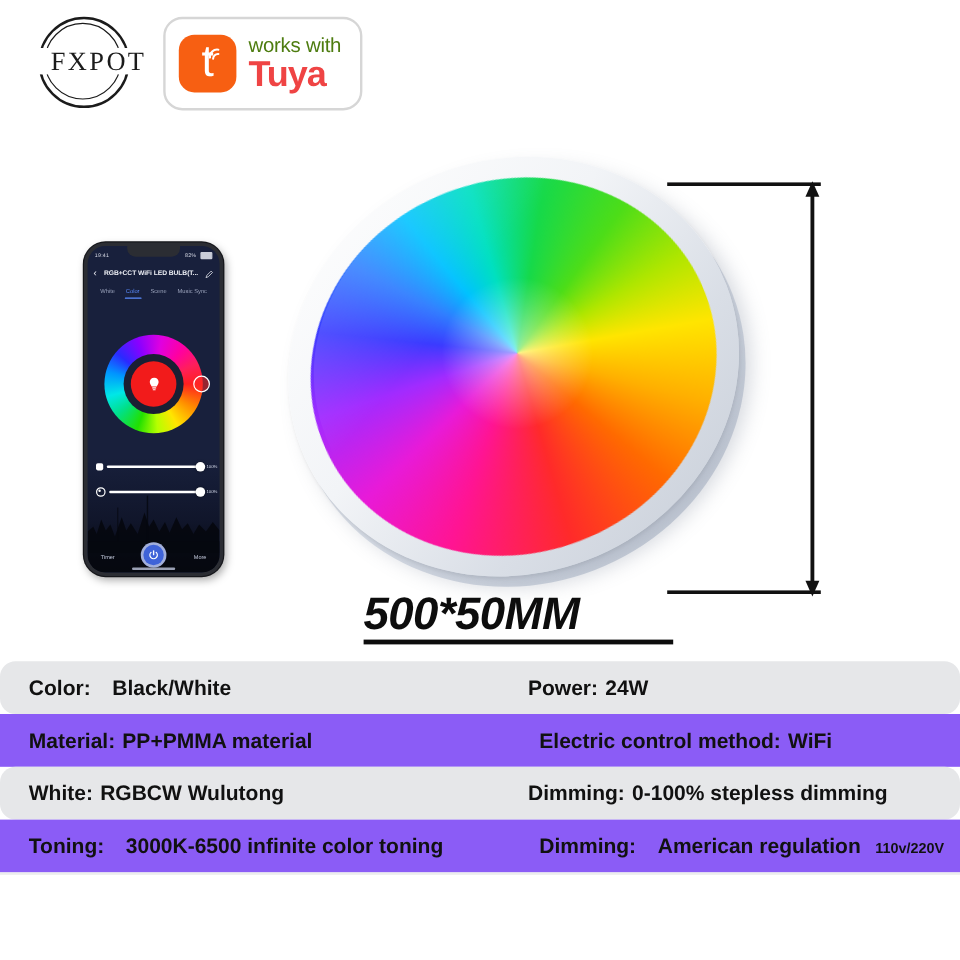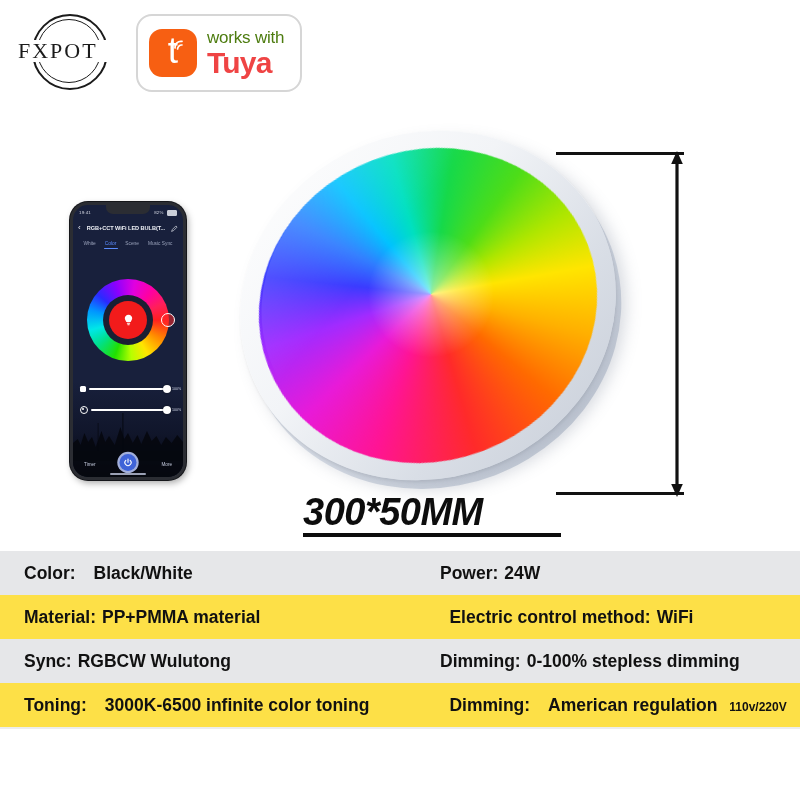--- a/index.html
+++ b/index.html
@@ -24,21 +24,21 @@
   .fxpot-ring-outer, .fxpot-ring-inner {
     position:absolute; border-radius:50%; border:2px solid #1b1b1b;
   }
   .fxpot-ring-outer { left:14px; top:2px; width:72px; height:72px; }
   .fxpot-ring-inner { left:19px; top:7px; width:62px; height:62px; border-width:1.5px; }
   .fxpot-mask {
     position:absolute; left:0; top:28px; width:104px; height:22px; background:#fff;
   }
   .fxpot-text {
     position:absolute; left:0; top:26px; width:104px; height:26px;
-    text-align:left;
+    text-align:right;
     font-family:"Liberation Serif", serif;
     font-size:22px; letter-spacing:2.0px; color:#1b1b1b;
     line-height:26px; white-space:nowrap;
   }
 
   .tuya-badge {
     position:absolute; left:136px; top:14px;
     width:166px; height:78px;
     background:#ffffff;
     border:2px solid #d6d6d6;
@@ -256,22 +256,22 @@
   .size-underline {
     position:absolute; left:303px; top:533px; width:258px; height:3.5px; background:#0d0d0d;
   }
 
   
   .spec-table { position:absolute; left:0; top:551px; width:800px; }
   .spec-row {
     display:flex; width:800px; height:44px; align-items:center;
     box-sizing:border-box;
   }
-  .spec-row.shade { background:#e6e7e9; }
-  .spec-row.plain { background:#fde047;gap:20px; }
+  .spec-row.shade { background:#e6e7e9;border-radius:13px; }
+  .spec-row.plain { background:#8b5cf6;gap:20px; }
   .spec-cell {
     display:flex; align-items:baseline;
     font-size:17.5px; font-weight:700; color:#111;
     white-space:nowrap;
   }
   .spec-cell.left  { width:430px; padding-left:24px; box-sizing:border-box; }
   .spec-cell.right { width:370px; padding-left:10px; box-sizing:border-box; }
   .spec-label { margin-right:6px; }
   .spec-val { font-weight:700; }
   .spec-val.big { font-size:12px; }
@@ -403,21 +403,21 @@
   </div>
 
   <div class="dim-line-top"></div>
   <div class="dim-line-bot"></div>
   <svg class="dim-arrow" viewBox="0 0 26 348">
     <line x1="13" y1="8" x2="13" y2="340" stroke="#111" stroke-width="3.2"></line>
     <polygon points="13,1 7.2,14 18.8,14" fill="#111"></polygon>
     <polygon points="13,347 7.2,334 18.8,334" fill="#111"></polygon>
   </svg>
 
-  <div class="size-label">300*50MM</div>
+  <div class="size-label">500*50MM</div>
   <div class="size-underline"></div>
 
   <div class="spec-table">
 
     <div class="spec-row shade">
       <div class="spec-cell left">
         <span class="spec-label">Color:</span>
         <span class="spec-gap"></span>
         <span class="spec-val">Black/White</span>
       </div>
@@ -433,21 +433,21 @@
         <span class="spec-val">PP+PMMA material</span>
       </div>
       <div class="spec-cell right">
         <span class="spec-label">Electric control method:</span>
         <span class="spec-val">WiFi</span>
       </div>
     </div>
 
     <div class="spec-row shade">
       <div class="spec-cell left">
-        <span class="spec-label">Sync:</span>
+        <span class="spec-label">White:</span>
         <span class="spec-val">RGBCW Wulutong</span>
       </div>
       <div class="spec-cell right">
         <span class="spec-label">Dimming:</span>
         <span class="spec-val">0-100% stepless dimming</span>
       </div>
     </div>
 
     <div class="spec-row plain">
       <div class="spec-cell left">

